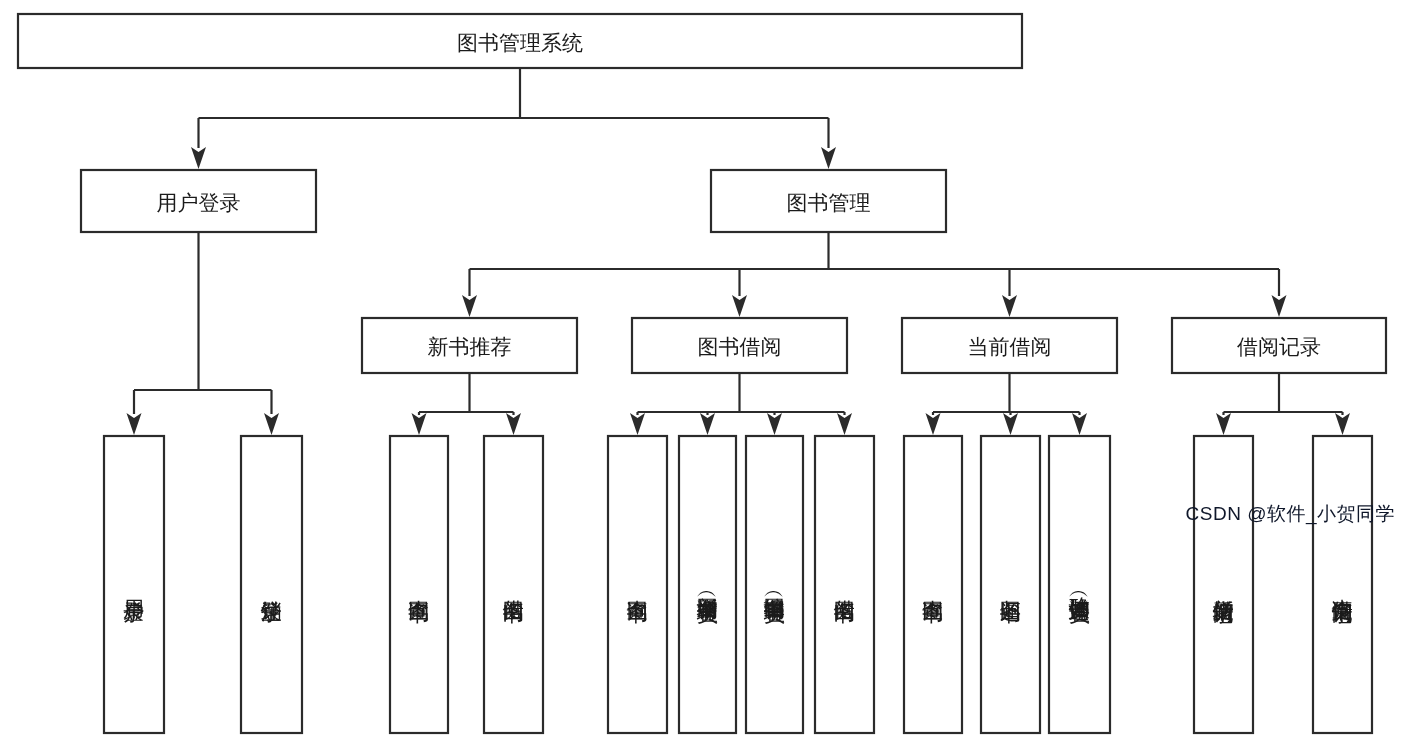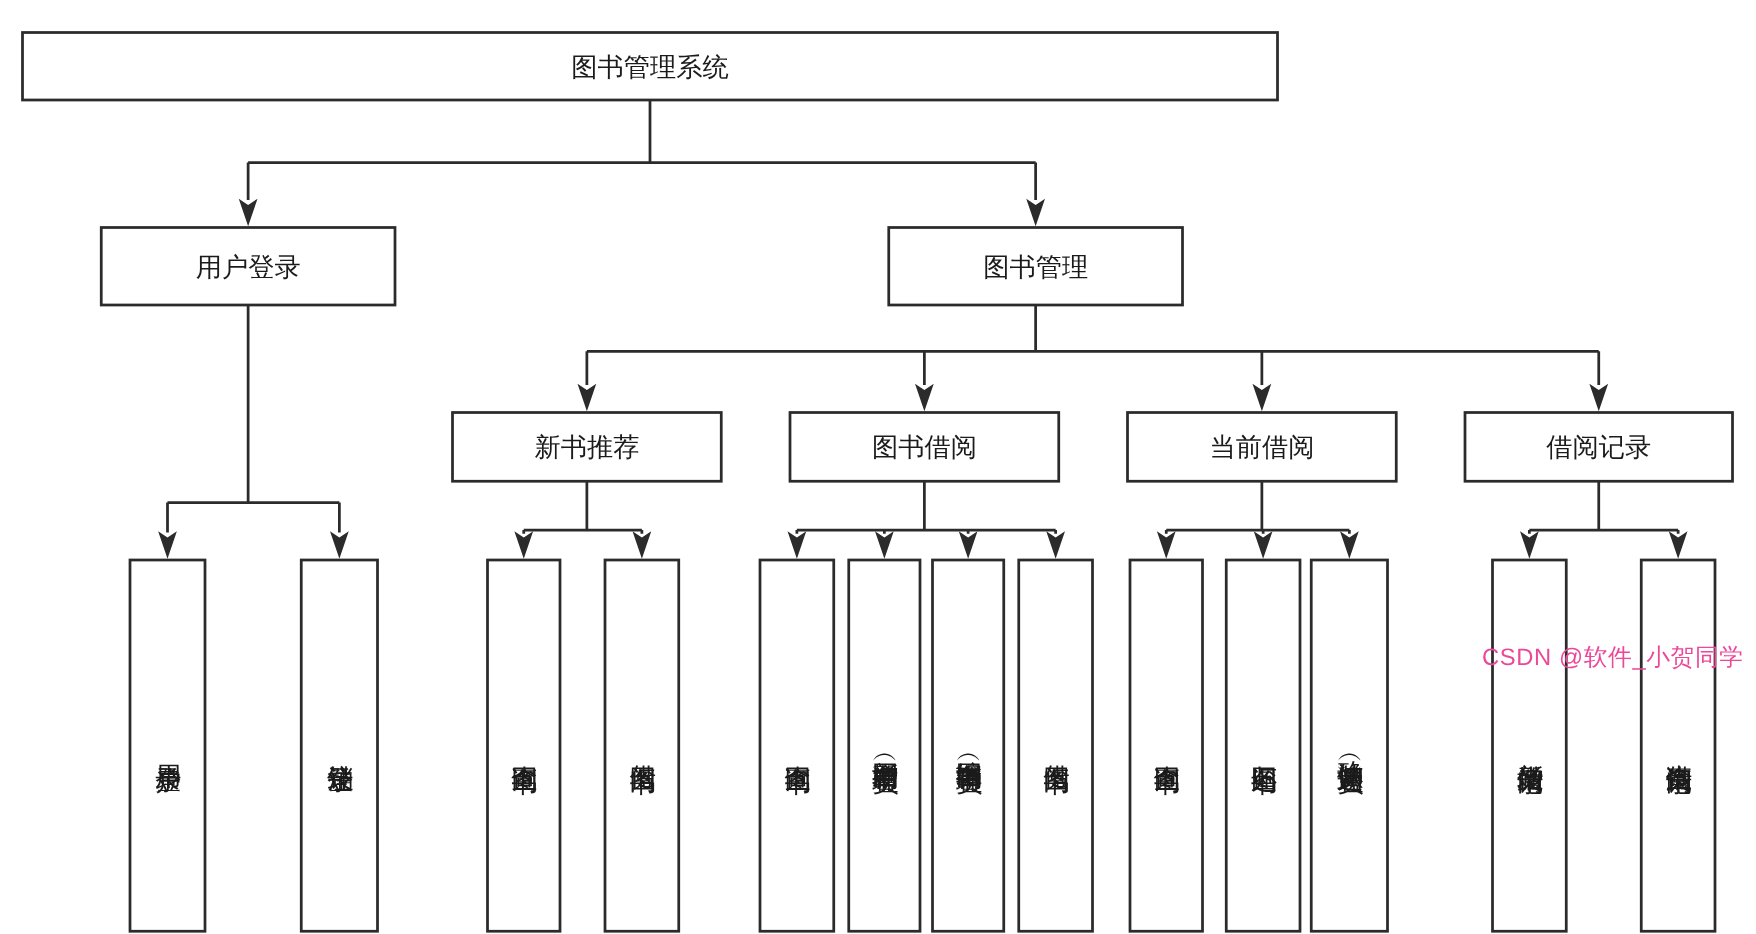--- a/index.html
+++ b/index.html
@@ -12,21 +12,20 @@
     height: 747px;
     font-family: "Liberation Sans", "DejaVu Sans", sans-serif;
     overflow: hidden;
     position: relative;
   }
   #diagram-root {
     position: relative;
     width: 1405px;
     height: 533px;
     background: #ffffff;
-    margin-top: 12px;
   }
   svg.diagram {
     position: absolute;
     left: 0;
     top: 0;
     width: 1405px;
     height: 747px;
     display: block;
   }
   .node-box {
@@ -66,21 +65,21 @@
     text-align: center;
     white-space: nowrap;
     pointer-events: none;
   }
   .watermark {
     position: absolute;
     right: 10px;
     bottom: 6px;
     font-family: "Liberation Sans", "DejaVu Sans", sans-serif;
     font-size: 19px;
-    color: #ec4899;
+    color: #0f172a;
     white-space: nowrap;
     letter-spacing: 0.5px;
   }
 </style>
 </head>
 <body>
 
 <div id="diagram-root">
 
   <svg class="diagram" id="diagram-svg" viewBox="0 0 1405 747">

